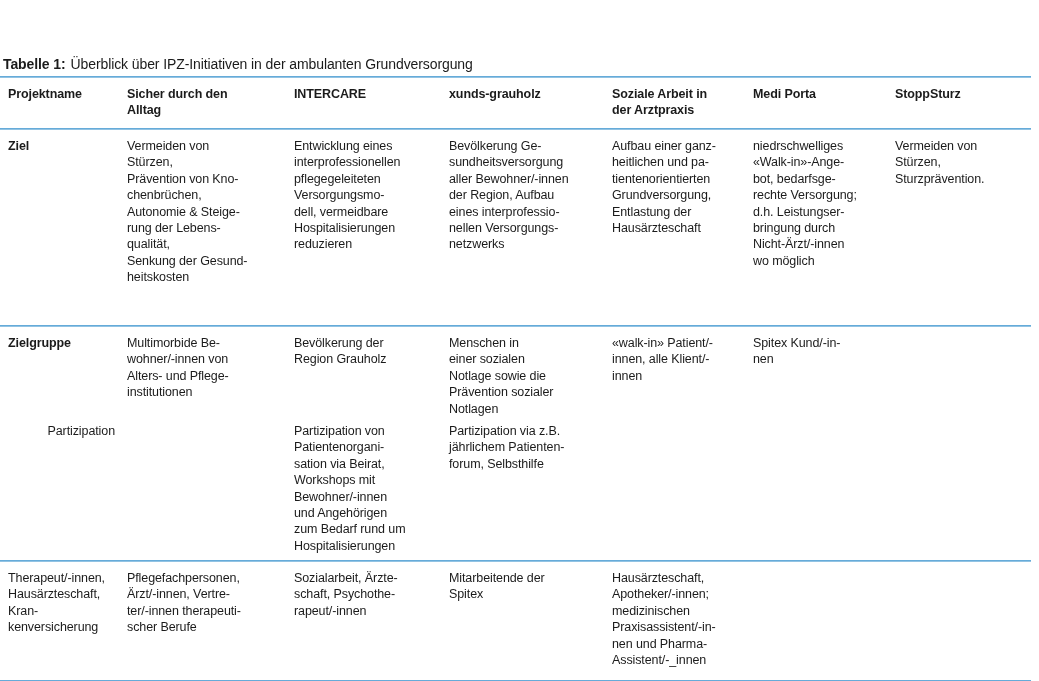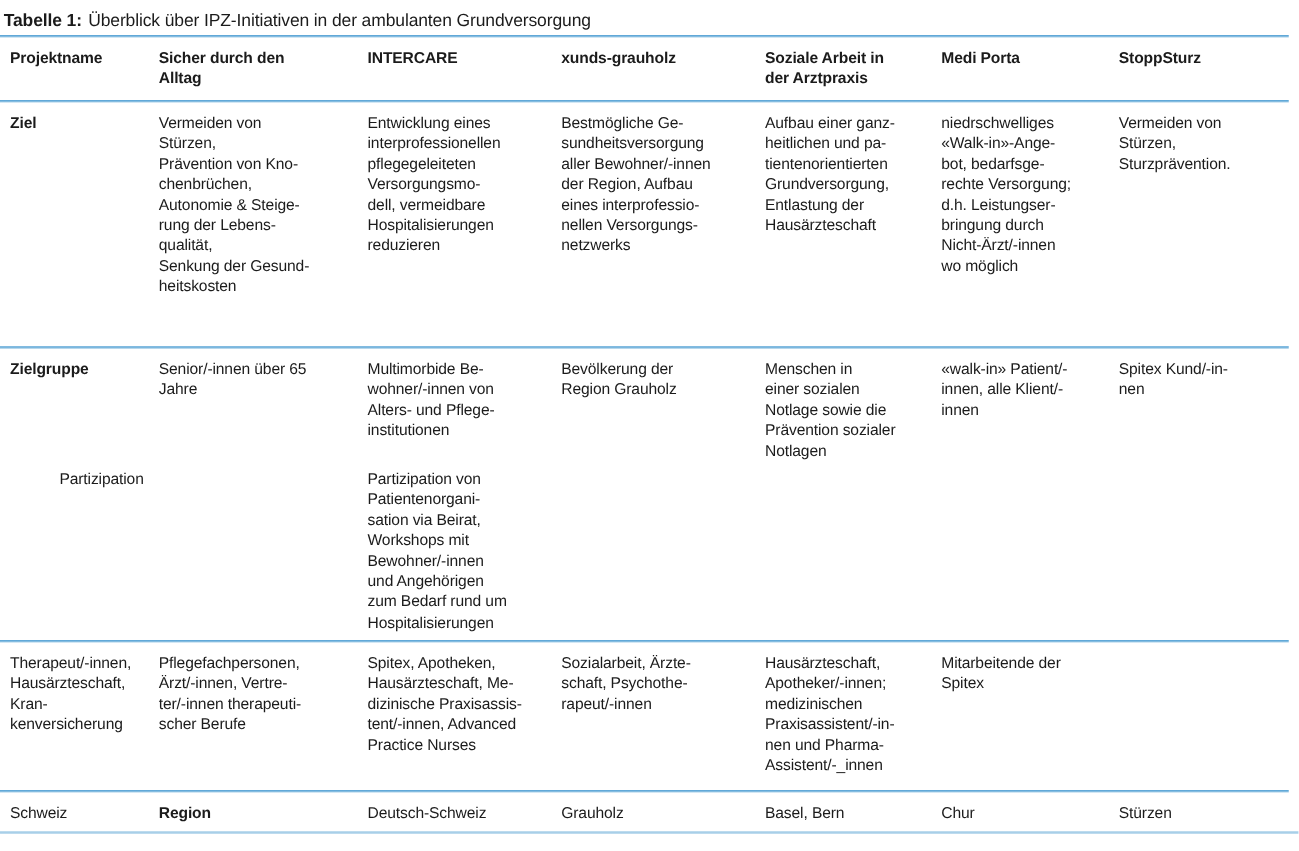--- a/index.html
+++ b/index.html
@@ -19,20 +19,21 @@
     box-sizing: border-box;
     overflow: hidden;
     background: #ffffff;
   }
   .caption {
     padding: 8px 0 0 3px;
     font-size: 14px;
     height: 28px;
     box-sizing: border-box;
     white-space: nowrap;
+    margin-top: 48px;
   }
   .caption .prefix { font-weight: bold; }
   .caption .rest { margin-left: 5px; }
 
   .ipz-table {
     width: 1039px;
     border-bottom: 2px solid #5fa5d6;
     border-image: linear-gradient(#4f9fd4, #a8cfe8) 1;
   }
   .row {
@@ -105,21 +106,21 @@
 qualität,
 Senkung der Gesund-
 heitskosten</div>
       <div class="cell">Entwicklung eines
 interprofessionellen
 pflegegeleiteten
 Versorgungsmo-
 dell, vermeidbare
 Hospitalisierungen
 reduzieren</div>
-      <div class="cell">Bestmögliche Ge-
+      <div class="cell">Bevölkerung Ge-
 sundheitsversorgung
 aller Bewohner/-innen
 der Region, Aufbau
 eines interprofessio-
 nellen Versorgungs-
 netzwerks</div>
       <div class="cell">Aufbau einer ganz-
 heitlichen und pa-
 tientenorientierten
 Grundversorgung,
@@ -133,22 +134,20 @@
 bringung durch
 Nicht-Ärzt/-innen
 wo möglich</div>
       <div class="cell">Vermeiden von
 Stürzen,
 Sturzprävention.</div>
     </div>
 
     <div class="row ruled r-zielgruppe">
       <div class="cell label">Zielgruppe</div>
-      <div class="cell">Senior/-innen über 65
-Jahre</div>
       <div class="cell">Multimorbide Be-
 wohner/-innen von
 Alters- und Pflege-
 institutionen</div>
       <div class="cell">Bevölkerung der
 Region Grauholz</div>
       <div class="cell">Menschen in
 einer sozialen
 Notlage sowie die
 Prävention sozialer
@@ -164,49 +163,47 @@
       <div class="cell label plain">Partizipation</div>
       <div class="cell"></div>
       <div class="cell">Partizipation von
 Patientenorgani-
 sation via Beirat,
 Workshops mit
 Bewohner/-innen
 und Angehörigen
 zum Bedarf rund um
 Hospitalisierungen</div>
+      <div class="cell">Partizipation via z.B.
+jährlichem Patienten-
+forum, Selbsthilfe</div>
       <div class="cell"></div>
       <div class="cell"></div>
       <div class="cell"></div>
     </div>
 
     <div class="row ruled r-fachpersonen">
       <div class="cell">Therapeut/-innen,
 Hausärzteschaft, Kran-
 kenversicherung</div>
       <div class="cell">Pflegefachpersonen,
 Ärzt/-innen, Vertre-
 ter/-innen therapeuti-
 scher Berufe</div>
-      <div class="cell">Spitex, Apotheken,
-Hausärzteschaft, Me-
-dizinische Praxisassis-
-tent/-innen, Advanced
-Practice Nurses</div>
       <div class="cell">Sozialarbeit, Ärzte-
 schaft, Psychothe-
 rapeut/-innen</div>
+      <div class="cell">Mitarbeitende der
+Spitex</div>
       <div class="cell">Hausärzteschaft,
 Apotheker/-innen;
 medizinischen
 Praxisassistent/-in-
 nen und Pharma-
 Assistent/-_innen</div>
-      <div class="cell">Mitarbeitende der
-Spitex</div>
     </div>
 
     <div class="row ruled r-region">
       <div class="cell">Schweiz</div>
       <div class="cell label">Region</div>
       <div class="cell">Deutsch-Schweiz</div>
       <div class="cell">Grauholz</div>
       <div class="cell">Basel, Bern</div>
       <div class="cell">Chur</div>
       <div class="cell">Stürzen</div>

